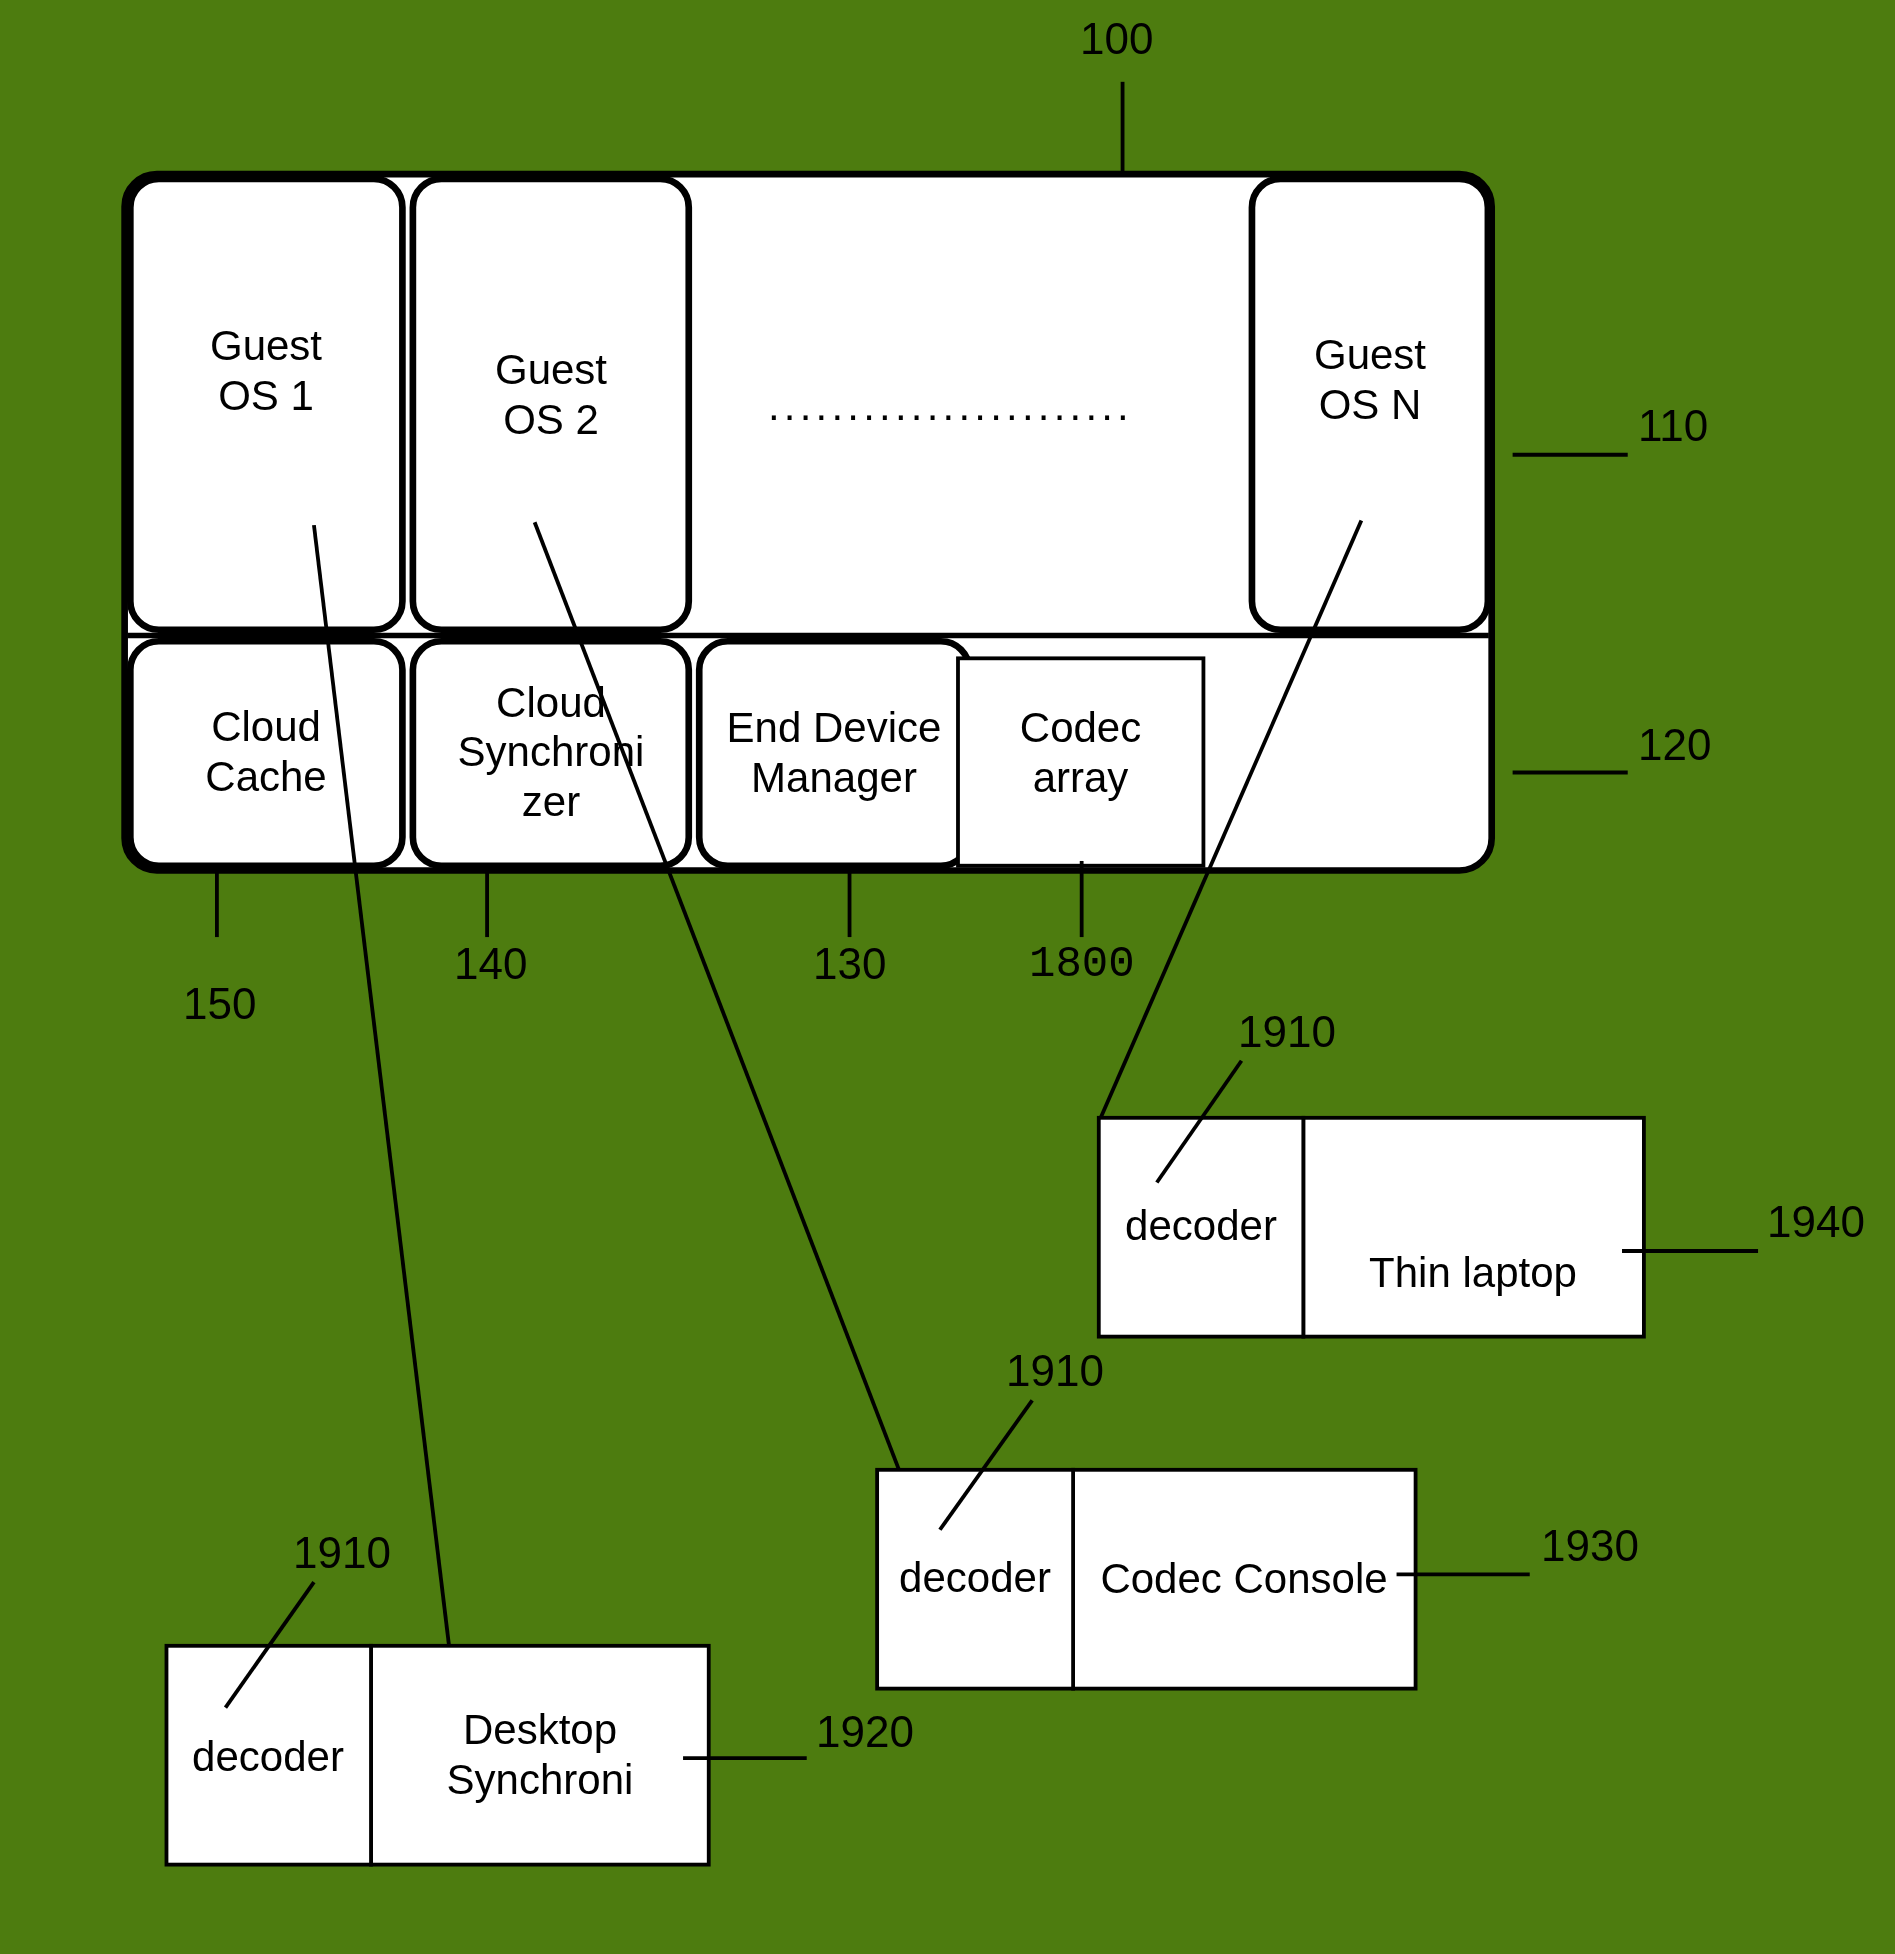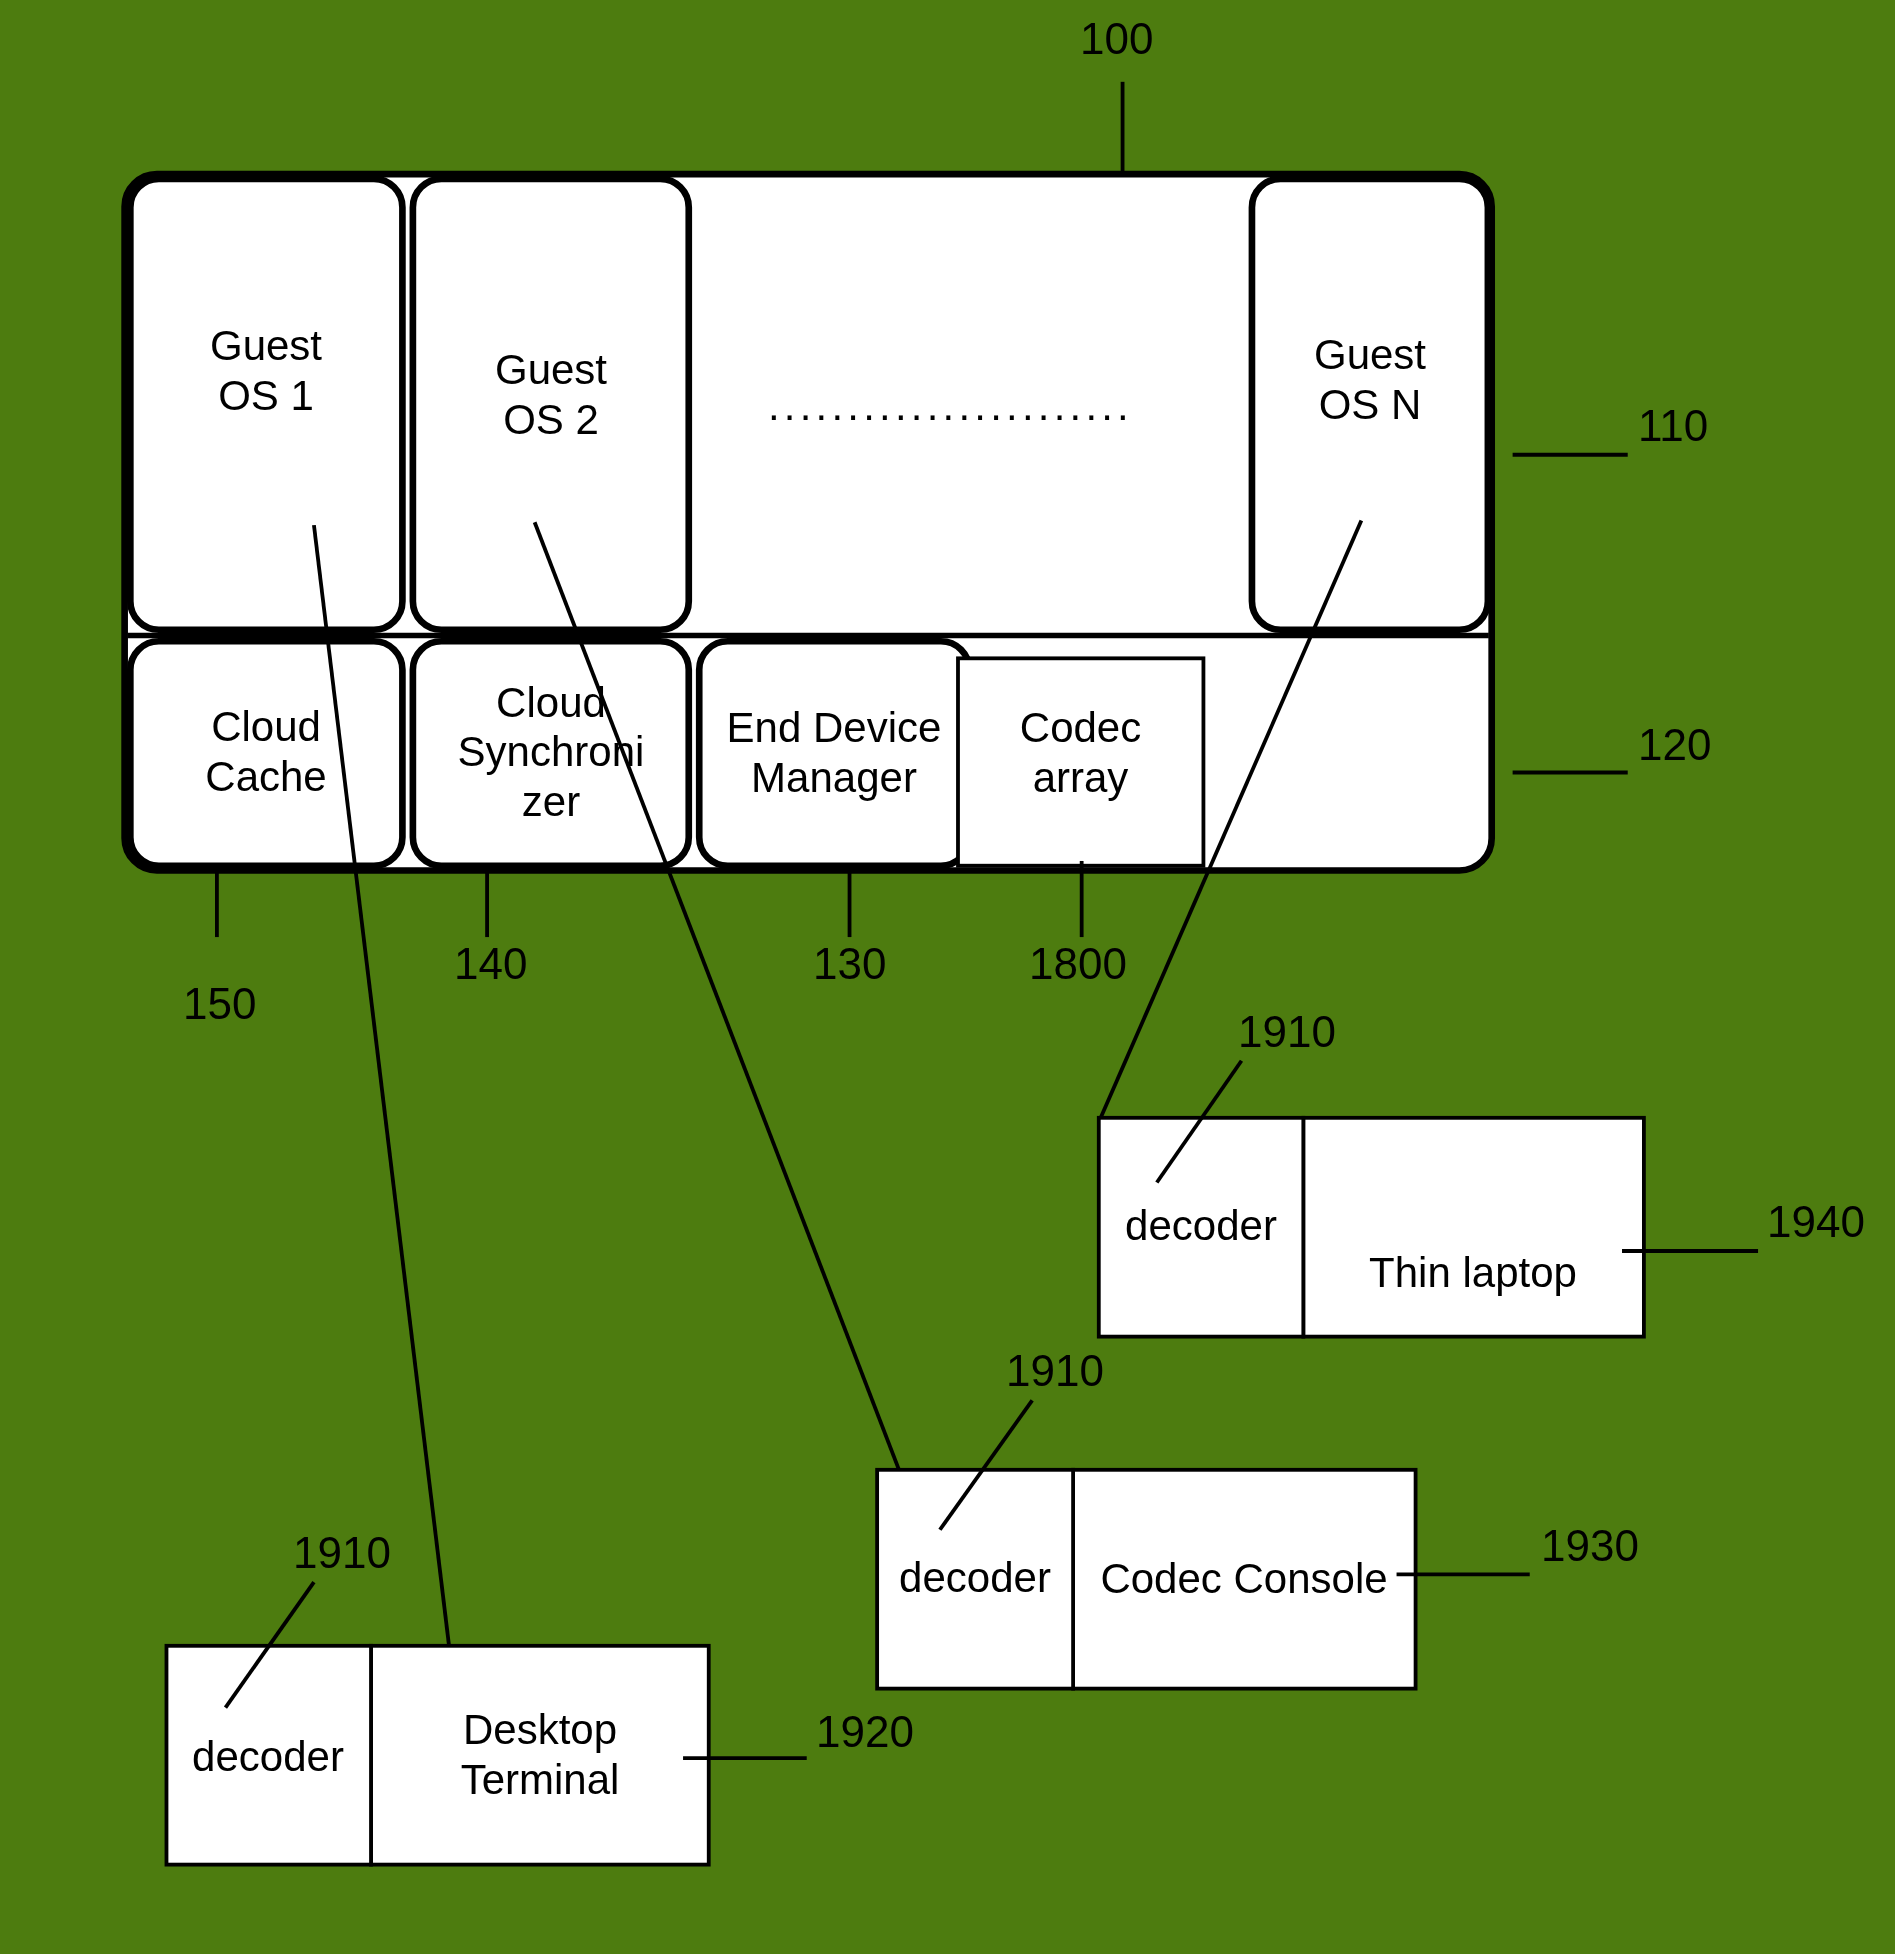--- a/index.html
+++ b/index.html
@@ -130,32 +130,32 @@
   <div class="lbl" style="left:958px; top:691px; width:245px; height:124px;">Codec
 array</div>
   <div class="lbl" style="left:699px; top:691px; width:270px; height:124px;">End Device
 Manager</div>
 
   <div class="refnum" style="left:1638px; top:723px;text-align:right;">120</div>
 
   <div class="refnum" style="left:183px; top:982px;">150</div>
   <div class="refnum" style="left:454px; top:942px;">140</div>
   <div class="refnum" style="left:813px; top:942px;">130</div>
-  <div class="refnum" style="left:1029px; top:942px;">1800</div>
+  <div class="refnum" style="left:1029px; top:942px;font-family:Liberation Mono, monospace;">1800</div>
 
   <div class="refnum" style="left:1238px; top:1010px;">1910</div>
   <div class="lbl" style="left:1099px; top:1198px; width:204px; height:55px;">decoder</div>
   <div class="lbl" style="left:1303px; top:1244px; width:340px; height:57px;text-align:right;">Thin laptop</div>
   <div class="refnum" style="left:1767px; top:1200px;">1940</div>
 
   <div class="refnum" style="left:1006px; top:1349px;">1910</div>
   <div class="lbl" style="left:877px; top:1550px; width:196px; height:55px;">decoder</div>
   <div class="lbl" style="left:1073px; top:1550px; width:342px; height:57px;">Codec Console</div>
   <div class="refnum" style="left:1541px; top:1524px;">1930</div>
 
   <div class="refnum" style="left:293px; top:1531px;">1910</div>
   <div class="lbl" style="left:166px; top:1729px; width:204px; height:55px;">decoder</div>
   <div class="lbl" style="left:371px; top:1693px; width:338px; height:124px;">Desktop
-Terminal</div>
+Synchroni</div>
   <div class="refnum" style="left:816px; top:1710px;">1920</div>
 
 </div>
 
 
 </body></html>

